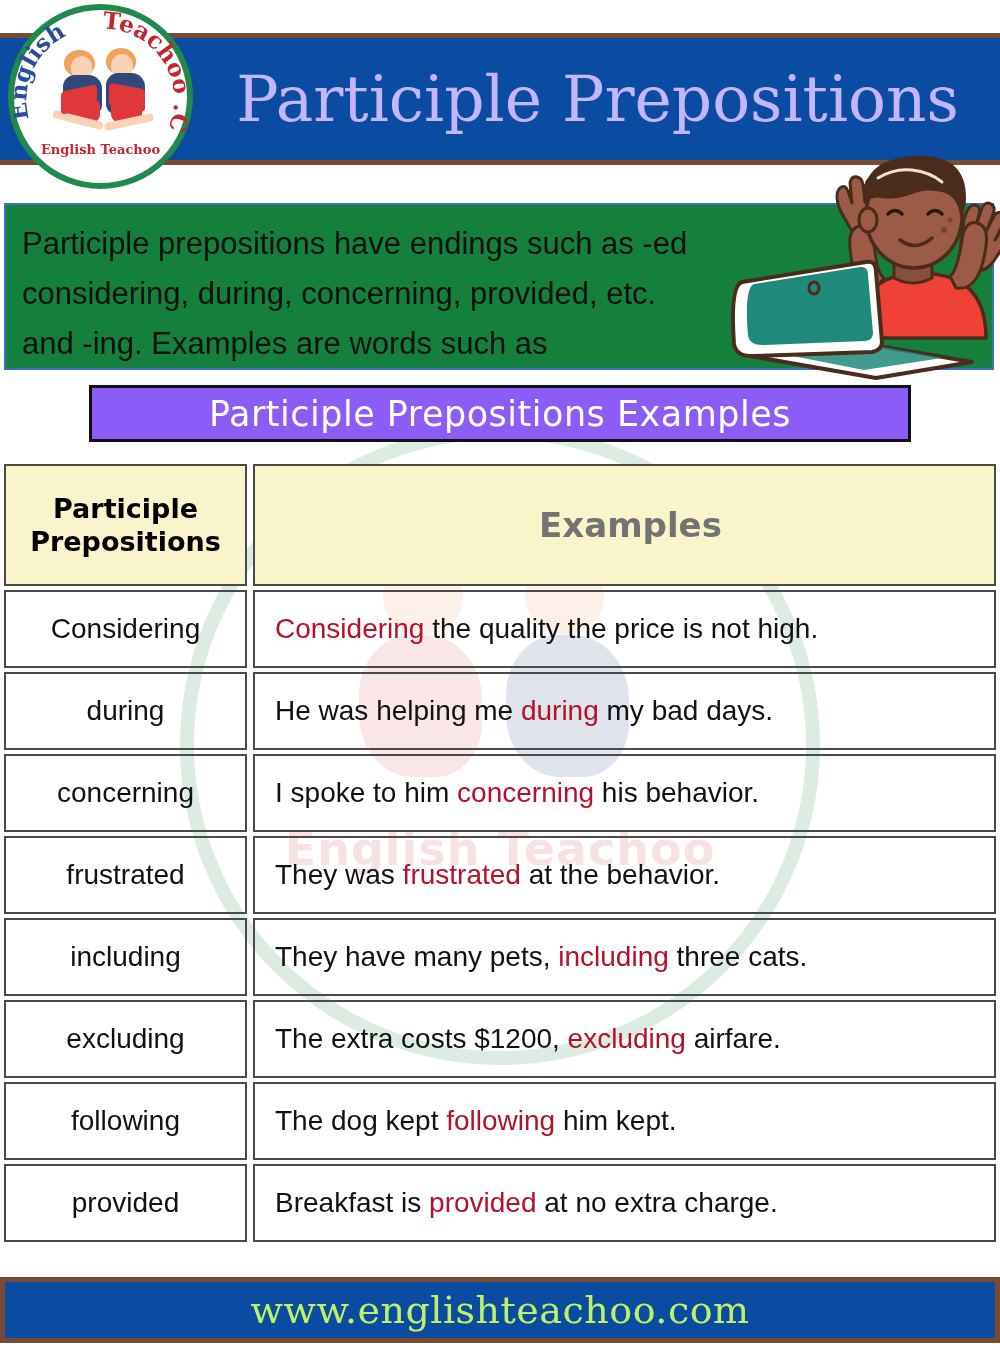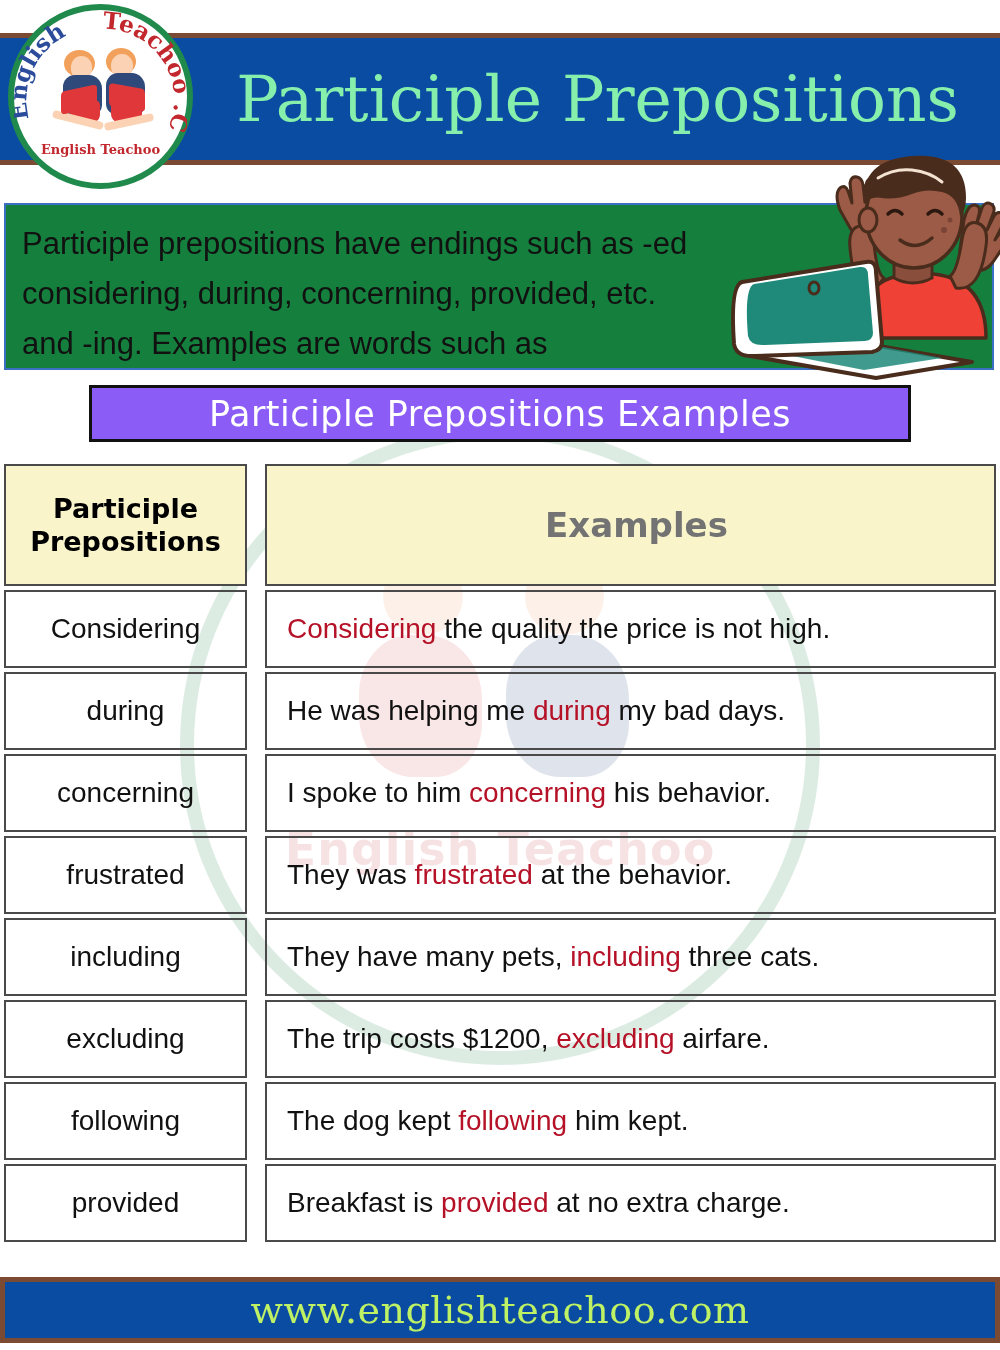--- a/index.html
+++ b/index.html
@@ -80,21 +80,21 @@
     box-sizing: border-box;
     z-index: 2;
   }
   .header-title {
     position: absolute;
     left: 205px;
     right: 10px;
     top: 50%;
     transform: translateY(-50%);
     text-align: center;
-    color: #86efac;
+    color: #c4b5fd;
     font-family: "DejaVu Serif", serif;
     font-size: 63px;
     line-height: 1;
     white-space: nowrap;
   }
 
   
   .logo {
     position: absolute;
     left: 8px;
@@ -228,21 +228,21 @@
   
   .table {
     position: absolute;
     left: 4px;
     top: 464px;
     width: 992px;
     z-index: 2;
   }
   .trow {
     display: flex;
-    gap: 18px;
+    gap: 6px;
     margin-bottom: 4px;
   }
   .cell {
     background: #ffffff;
     border: 2px solid #4a4a4a;
     box-sizing: border-box;
     display: flex;
     align-items: center;
     justify-content: center;
     padding: 4px 8px;
@@ -475,21 +475,21 @@
     <div class="cell col-ex">
       <span class="ex-text"><span>They have many pets, </span><span class="hl">including</span><span> three cats.</span></span>
     </div>
   </div>
 
   <div class="trow body">
     <div class="cell col-term">
       <span class="term-text">excluding</span>
     </div>
     <div class="cell col-ex">
-      <span class="ex-text"><span>The trip costs $1200, </span><span class="hl">excluding</span><span> airfare.</span></span>
+      <span class="ex-text"><span>The extra costs $1200, </span><span class="hl">excluding</span><span> airfare.</span></span>
     </div>
   </div>
 
   <div class="trow body">
     <div class="cell col-term">
       <span class="term-text">following</span>
     </div>
     <div class="cell col-ex">
       <span class="ex-text"><span>The dog kept </span><span class="hl">following</span><span> him kept.</span></span>
     </div>

